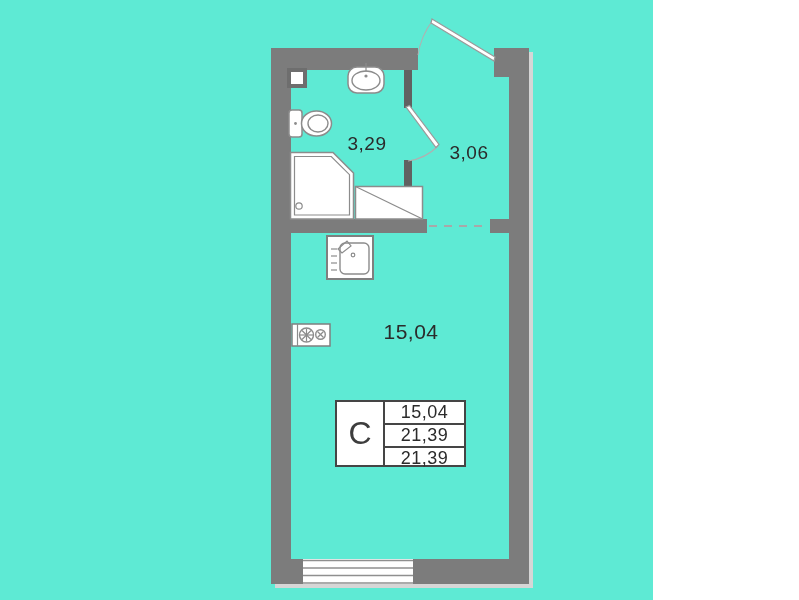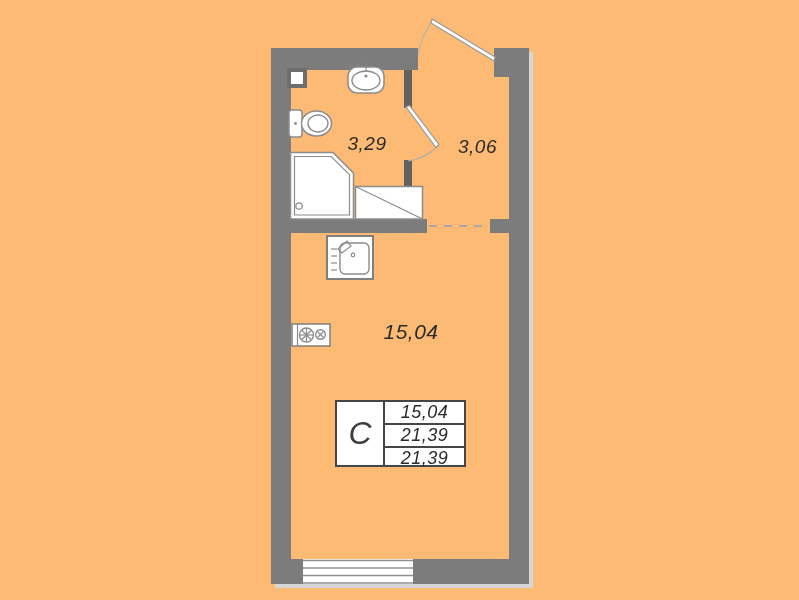--- a/index.html
+++ b/index.html
@@ -1,19 +1,18 @@
 <!DOCTYPE html>
 <html><head>
 <meta charset="utf-8">
 <style>
   html,body{margin:0;padding:0;background:#fff;}
   #stage{
-    position:relative;width:799px;height:600px;background:#fdba74;overflow:hidden;
+    position:relative;width:653px;height:600px;background:#5eead4;overflow:hidden;
     font-family:"Liberation Sans", sans-serif;
-    font-style:italic;
     --wall:#7c7c7c; --wall_dark:#616161; --fixture:#8c8c8c; --door:#9a9a9a;
     --dashed:#a8a8a8; --table_border:#454545; --text:#2b2b2b; --shadow:#d6d6d6;
     --window_line:#8f8f8f;
   }
   .abs{position:absolute;}
   #plan-shadow{left:271px;top:48px;width:258px;height:536px;box-shadow:4px 4px 0 var(--shadow);}
   .wall{position:absolute;background:var(--wall);}
   .wall-dark{position:absolute;background:var(--wall_dark);}
   svg.overlay{position:absolute;left:0;top:0;width:799px;height:600px;}
   .fx{stroke:var(--fixture);fill:#fff;stroke-width:1.5;}
@@ -120,21 +119,21 @@
       <line class="fx-thin" x1="311" y1="330.5" x2="302" y2="339.5"></line>
       <line class="fx-thin" x1="306.5" y1="328.5" x2="306.5" y2="341.5"></line>
       <line class="fx-thin" x1="300" y1="335" x2="313" y2="335"></line>
       <circle class="fx-n" cx="320.5" cy="334.5" r="4.8"></circle>
       <line class="fx-thin" x1="317.5" y1="331.5" x2="323.5" y2="337.5"></line>
       <line class="fx-thin" x1="323.5" y1="331.5" x2="317.5" y2="337.5"></line>
     </g>
   </svg>
 
   <div class="area-label" style="left:339px;top:133px;width:56px;">3,29</div>
-  <div class="area-label" style="left:441px;top:136px;width:56px;text-align:right;">3,06</div>
+  <div class="area-label" style="left:441px;top:142px;width:56px;">3,06</div>
   <div id="room-label" class="area-label" style="left:379px;top:320px;width:64px;">15,04</div>
 
   <div id="legend" class="abs">
     <div id="legend-letter-cell">С</div>
     <div id="legend-values">
       <div class="legend-row">15,04</div>
       <div class="legend-row">21,39</div>
       <div class="legend-row">21,39</div>
     </div>
   </div>

